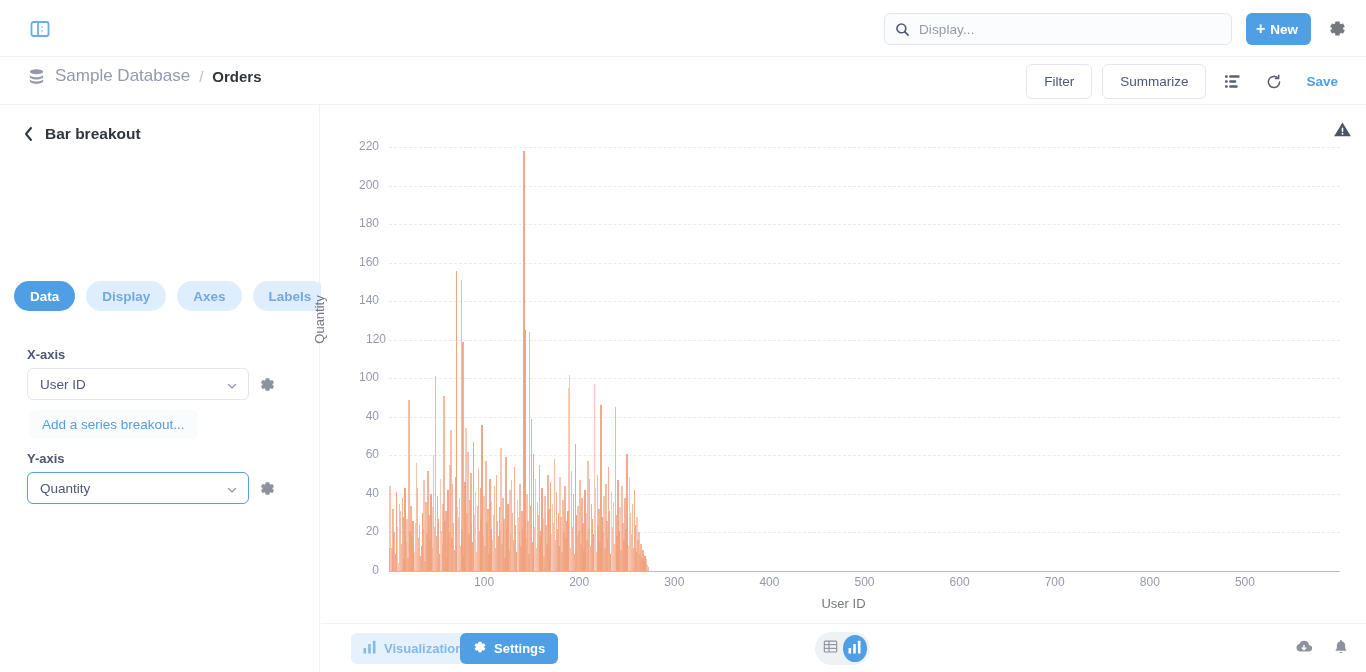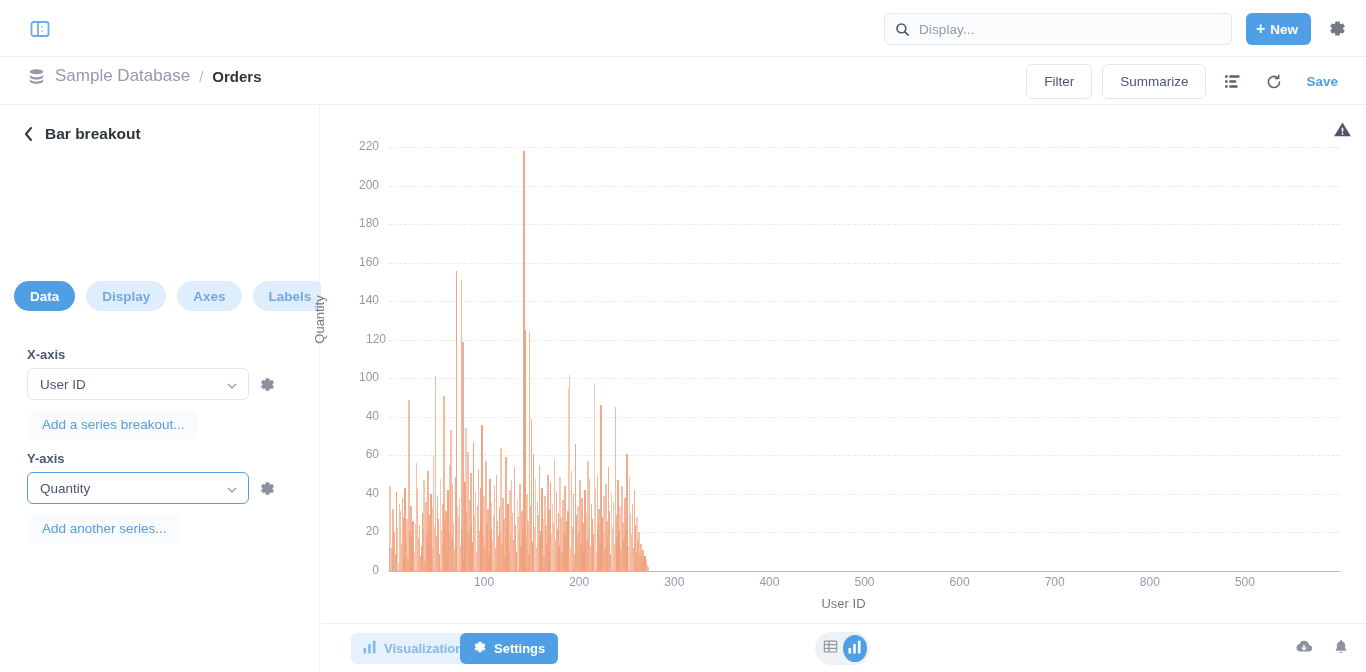--- a/index.html
+++ b/index.html
@@ -319,21 +319,20 @@
           </svg>
         </span>
       </div>
       <span class="gear-sm">
         <svg width="17" height="17" viewBox="0 0 20 20" fill="#8d929e">
           <path d="M10 6.6a3.4 3.4 0 100 6.8 3.4 3.4 0 000-6.8zm0 5a1.6 1.6 0 110-3.2 1.6 1.6 0 010 3.2z"></path>
           <path d="M17.3 11.6l-1.4-.8a6 6 0 000-1.6l1.4-.8a.6.6 0 00.2-.8l-1.5-2.6a.6.6 0 00-.8-.2l-1.4.8a6 6 0 00-1.4-.8V3.2a.6.6 0 00-.6-.6H8.2a.6.6 0 00-.6.6v1.6a6 6 0 00-1.4.8l-1.4-.8a.6.6 0 00-.8.2L2.5 7.6a.6.6 0 00.2.8l1.4.8a6 6 0 000 1.6l-1.4.8a.6.6 0 00-.2.8l1.5 2.6a.6.6 0 00.8.2l1.4-.8a6 6 0 001.4.8v1.6c0 .3.3.6.6.6h3.6a.6.6 0 00.6-.6v-1.6a6 6 0 001.4-.8l1.4.8a.6.6 0 00.8-.2l1.5-2.6a.6.6 0 00-.2-.8z"></path>
         </svg>
       </span>
     </div>
-    <div class="ghost-link gl-y">Add another series...</div>
 
   </div>
 
   <div class="chart-area">
     <span class="warn-icon">
       <svg width="19" height="19" viewBox="0 0 20 20" fill="#4a5568">
         <path d="M10 2.5L18.8 17H1.2L10 2.5z"></path>
         <rect x="9.15" y="8" width="1.7" height="4.6" rx=".85" fill="#fff"></rect>
         <circle cx="10" cy="14.5" r="1" fill="#fff"></circle>
       </svg>

